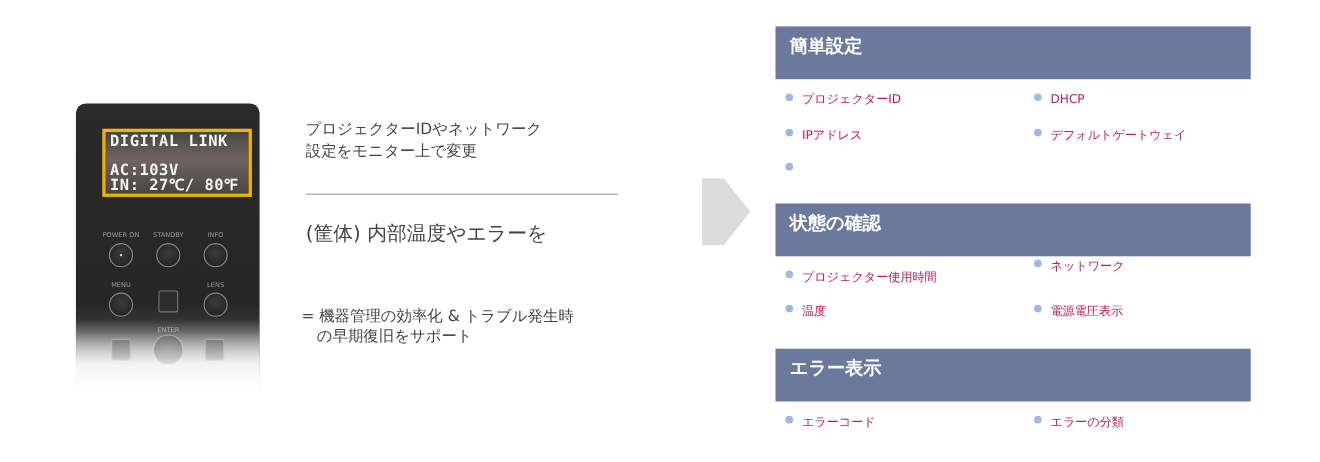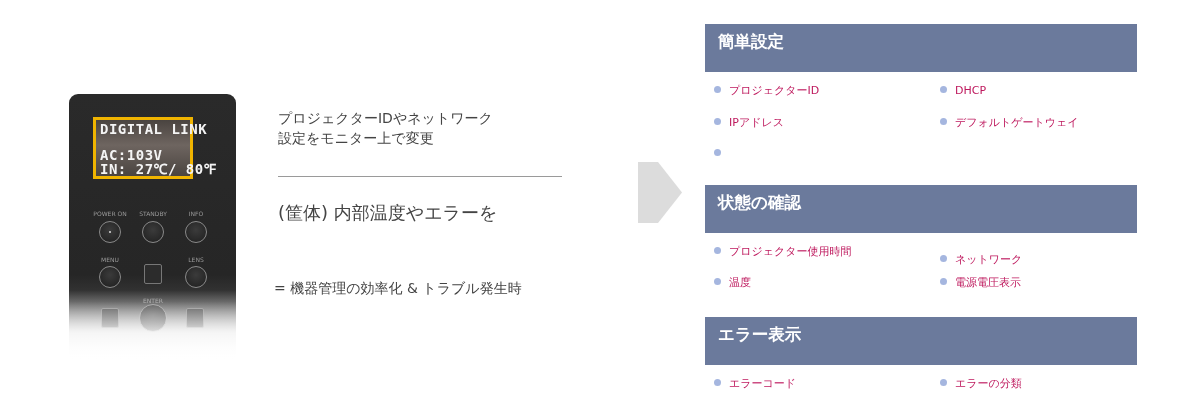--- a/index.html
+++ b/index.html
@@ -1,21 +1,21 @@
 <!DOCTYPE html>
 <html><head>
 <meta charset="utf-8">
 <style>
   html,body{margin:0;padding:0;background:#fff;}
   body{width:1200px;height:420px;position:relative;overflow:hidden;font-family:"DejaVu Sans","Liberation Sans",sans-serif;color:#333;}
 
   
   .device{position:absolute;left:69px;top:94px;width:167px;height:266px;border-radius:9px 9px 0 0;
     background:linear-gradient(#2a2a2a 0%,#262626 68%,#3a3a3a 78%,#bdbdbd 90%,#ffffff 100%);overflow:hidden;}
-  .display{position:absolute;left:24px;top:23px;width:100px;height:62px;border:3px solid #f0b400;
+  .display{position:absolute;left:24px;top:23px;width:136px;height:62px;border:3px solid #f0b400;
     background:linear-gradient(#4a4440 0%,#6e6560 45%,#4a4440 100%);box-sizing:border-box;padding:2px 4px;}
   .display .ln{font-family:"DejaVu Sans Mono","Liberation Mono",monospace;font-weight:bold;color:#f4f4f4;font-size:14px;line-height:14px;letter-spacing:0.5px;white-space:nowrap;}
   .display .ln1{margin-bottom:12px;}
   .btn-label{position:absolute;font-size:6px;color:#9a9a9a;text-align:center;width:40px;letter-spacing:0;}
   .btn{position:absolute;width:22px;height:22px;border-radius:50%;border:1.5px solid #8a8a8a;background:radial-gradient(circle at 50% 40%,#3b3b3b,#1e1e1e);box-sizing:border-box;}
   .btn .dot{position:absolute;left:9px;top:9px;width:2px;height:2px;background:#ddd;border-radius:50%;}
   .arrow-key{position:absolute;width:18px;height:20px;border:1.5px solid #777;background:#2c2c2c;box-sizing:border-box;border-radius:2px;}
   .fade{position:absolute;left:0;right:0;bottom:0;height:70px;background:linear-gradient(rgba(255,255,255,0),rgba(255,255,255,0.85) 60%,#fff);}
 
   
@@ -72,35 +72,36 @@
   <div class="t1">
     <span>プロジェクターIDやネットワーク</span><br>
     <span>設定をモニター上で変更</span>
   </div>
   <div class="divider"></div>
   <div class="t2">
     <span>(筐体) 内部温度やエラーを</span><br>
   </div>
   <div class="t3">
     <span>= 機器管理の効率化 &amp; トラブル発生時</span>
+    <span class="l2">の早期復旧をサポート</span>
   </div>
 </div>
 
 <svg class="next-arrow" viewBox="0 0 44 61">
   <polygon points="0,0 20,0 44,30.5 20,61 0,61" fill="#dcdcdc"></polygon>
 </svg>
 
 <div class="section-header" style="top:24px;">簡単設定</div>
 <div class="item" style="left:714px;top:81px;"><span class="bullet"></span><span>プロジェクターID</span></div>
 <div class="item" style="left:940px;top:81px;"><span class="bullet"></span><span>DHCP</span></div>
 <div class="item" style="left:714px;top:113px;"><span class="bullet"></span><span>IPアドレス</span></div>
 <div class="item" style="left:940px;top:113px;"><span class="bullet"></span><span>デフォルトゲートウェイ</span></div>
 <div class="item" style="left:714px;top:144px;"><span class="bullet"></span></div>
 
 <div class="section-header" style="top:185px;">状態の確認</div>
 <div class="item" style="left:714px;top:242px;"><span class="bullet"></span><span>プロジェクター使用時間</span></div>
-<div class="item" style="left:940px;top:250px;"><span class="bullet"></span><span>ネットワーク</span></div>
+<div class="item" style="left:940px;top:232px;"><span class="bullet"></span><span>ネットワーク</span></div>
 <div class="item" style="left:714px;top:273px;"><span class="bullet"></span><span>温度</span></div>
 <div class="item" style="left:940px;top:273px;"><span class="bullet"></span><span>電源電圧表示</span></div>
 
 <div class="section-header" style="top:317px;">エラー表示</div>
 <div class="item" style="left:714px;top:374px;"><span class="bullet"></span><span>エラーコード</span></div>
 <div class="item" style="left:940px;top:374px;"><span class="bullet"></span><span>エラーの分類</span></div>
 
 </body></html>

